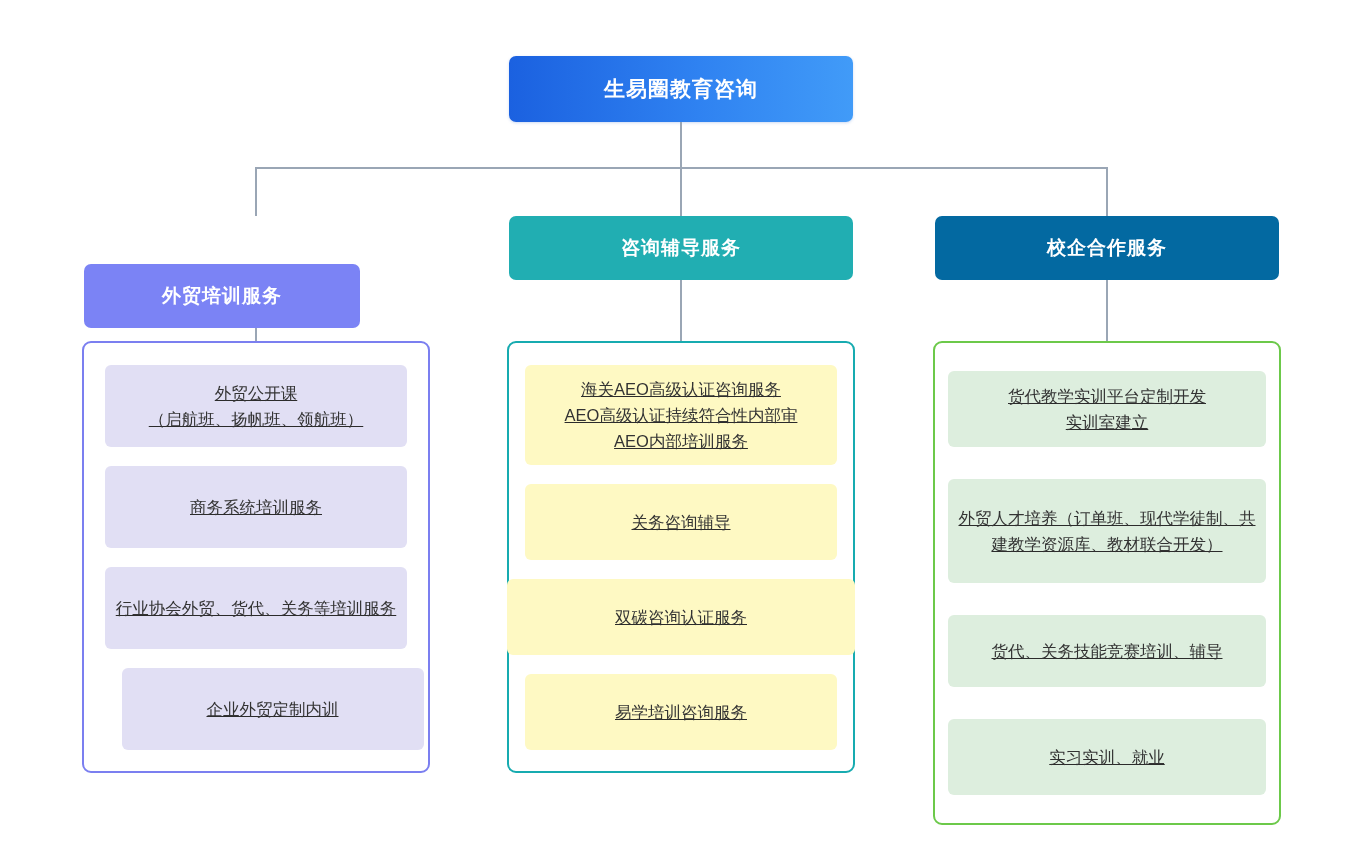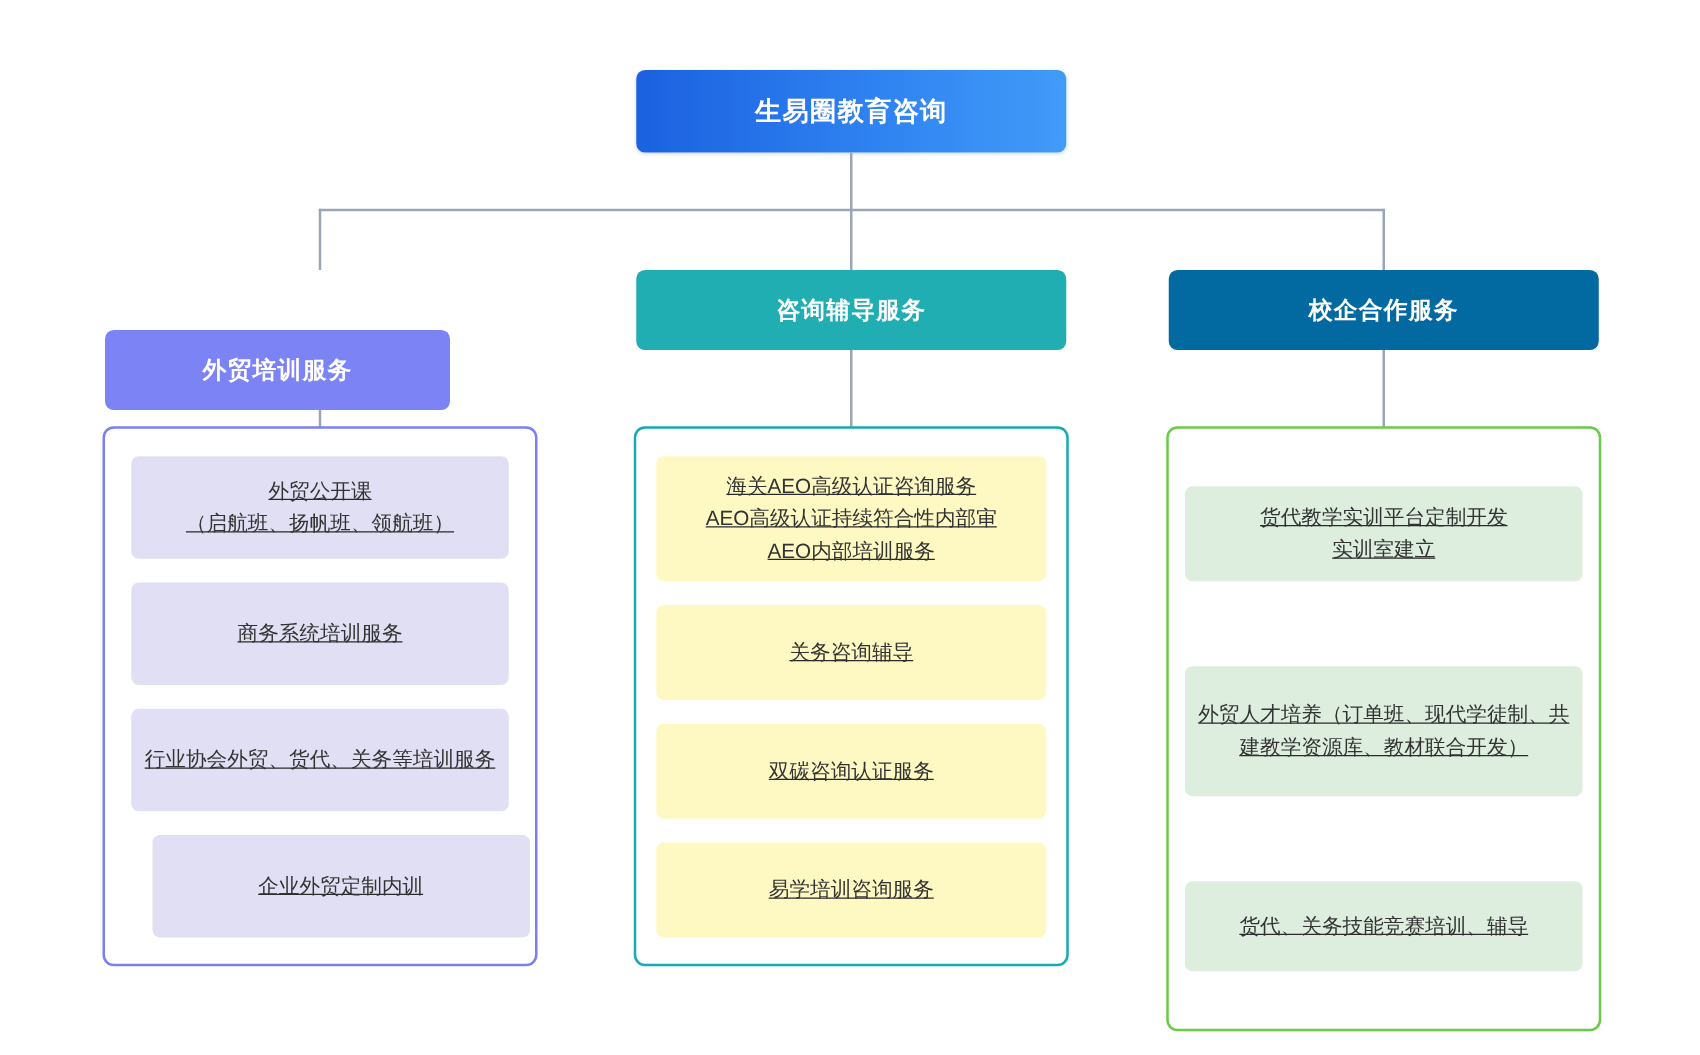--- a/index.html
+++ b/index.html
@@ -145,30 +145,31 @@
 
   <div class="col2">
     <div class="cat-header cat-header-bg" style="left:509px; top:216px; width:344px;">
       <span>咨询辅导服务</span>
     </div>
     <div class="group-box col2-box" style="left:507px; top:341px; width:348px; height:432px;">
       <div class="item-card col2-item" style="width:312px; height:100px;">海关AEO高级认证咨询服务
 AEO高级认证持续符合性内部审
 AEO内部培训服务</div>
       <div class="item-card col2-item" style="width:312px; height:76px;">关务咨询辅导</div>
-      <div class="item-card col2-item" style="width:312px; height:76px;">双碳咨询认证服务</div>
+      <div class="item-card col2-item" style="width:348px; height:76px;">双碳咨询认证服务</div>
       <div class="item-card col2-item" style="width:312px; height:76px;">易学培训咨询服务</div>
     </div>
   </div>
 
   <div class="col3">
     <div class="cat-header cat-header-bg" style="left:935px; top:216px; width:344px;">
       <span>校企合作服务</span>
     </div>
     <div class="group-box col3-box" style="left:933px; top:341px; width:348px; height:484px;">
       <div class="item-card col3-item" style="width:318px; height:76px;">货代教学实训平台定制开发
 实训室建立</div>
       <div class="item-card col3-item" style="width:318px; height:104px;">外贸人才培养（订单班、现代学徒制、共建教学资源库、教材联合开发）</div>
       <div class="item-card col3-item" style="width:318px; height:72px;">货代、关务技能竞赛培训、辅导</div>
+      <div class="item-card col3-item" style="width:318px; height:76px;">实习实训、就业</div>
     </div>
   </div>
 
 </div>
 
 </body></html>

